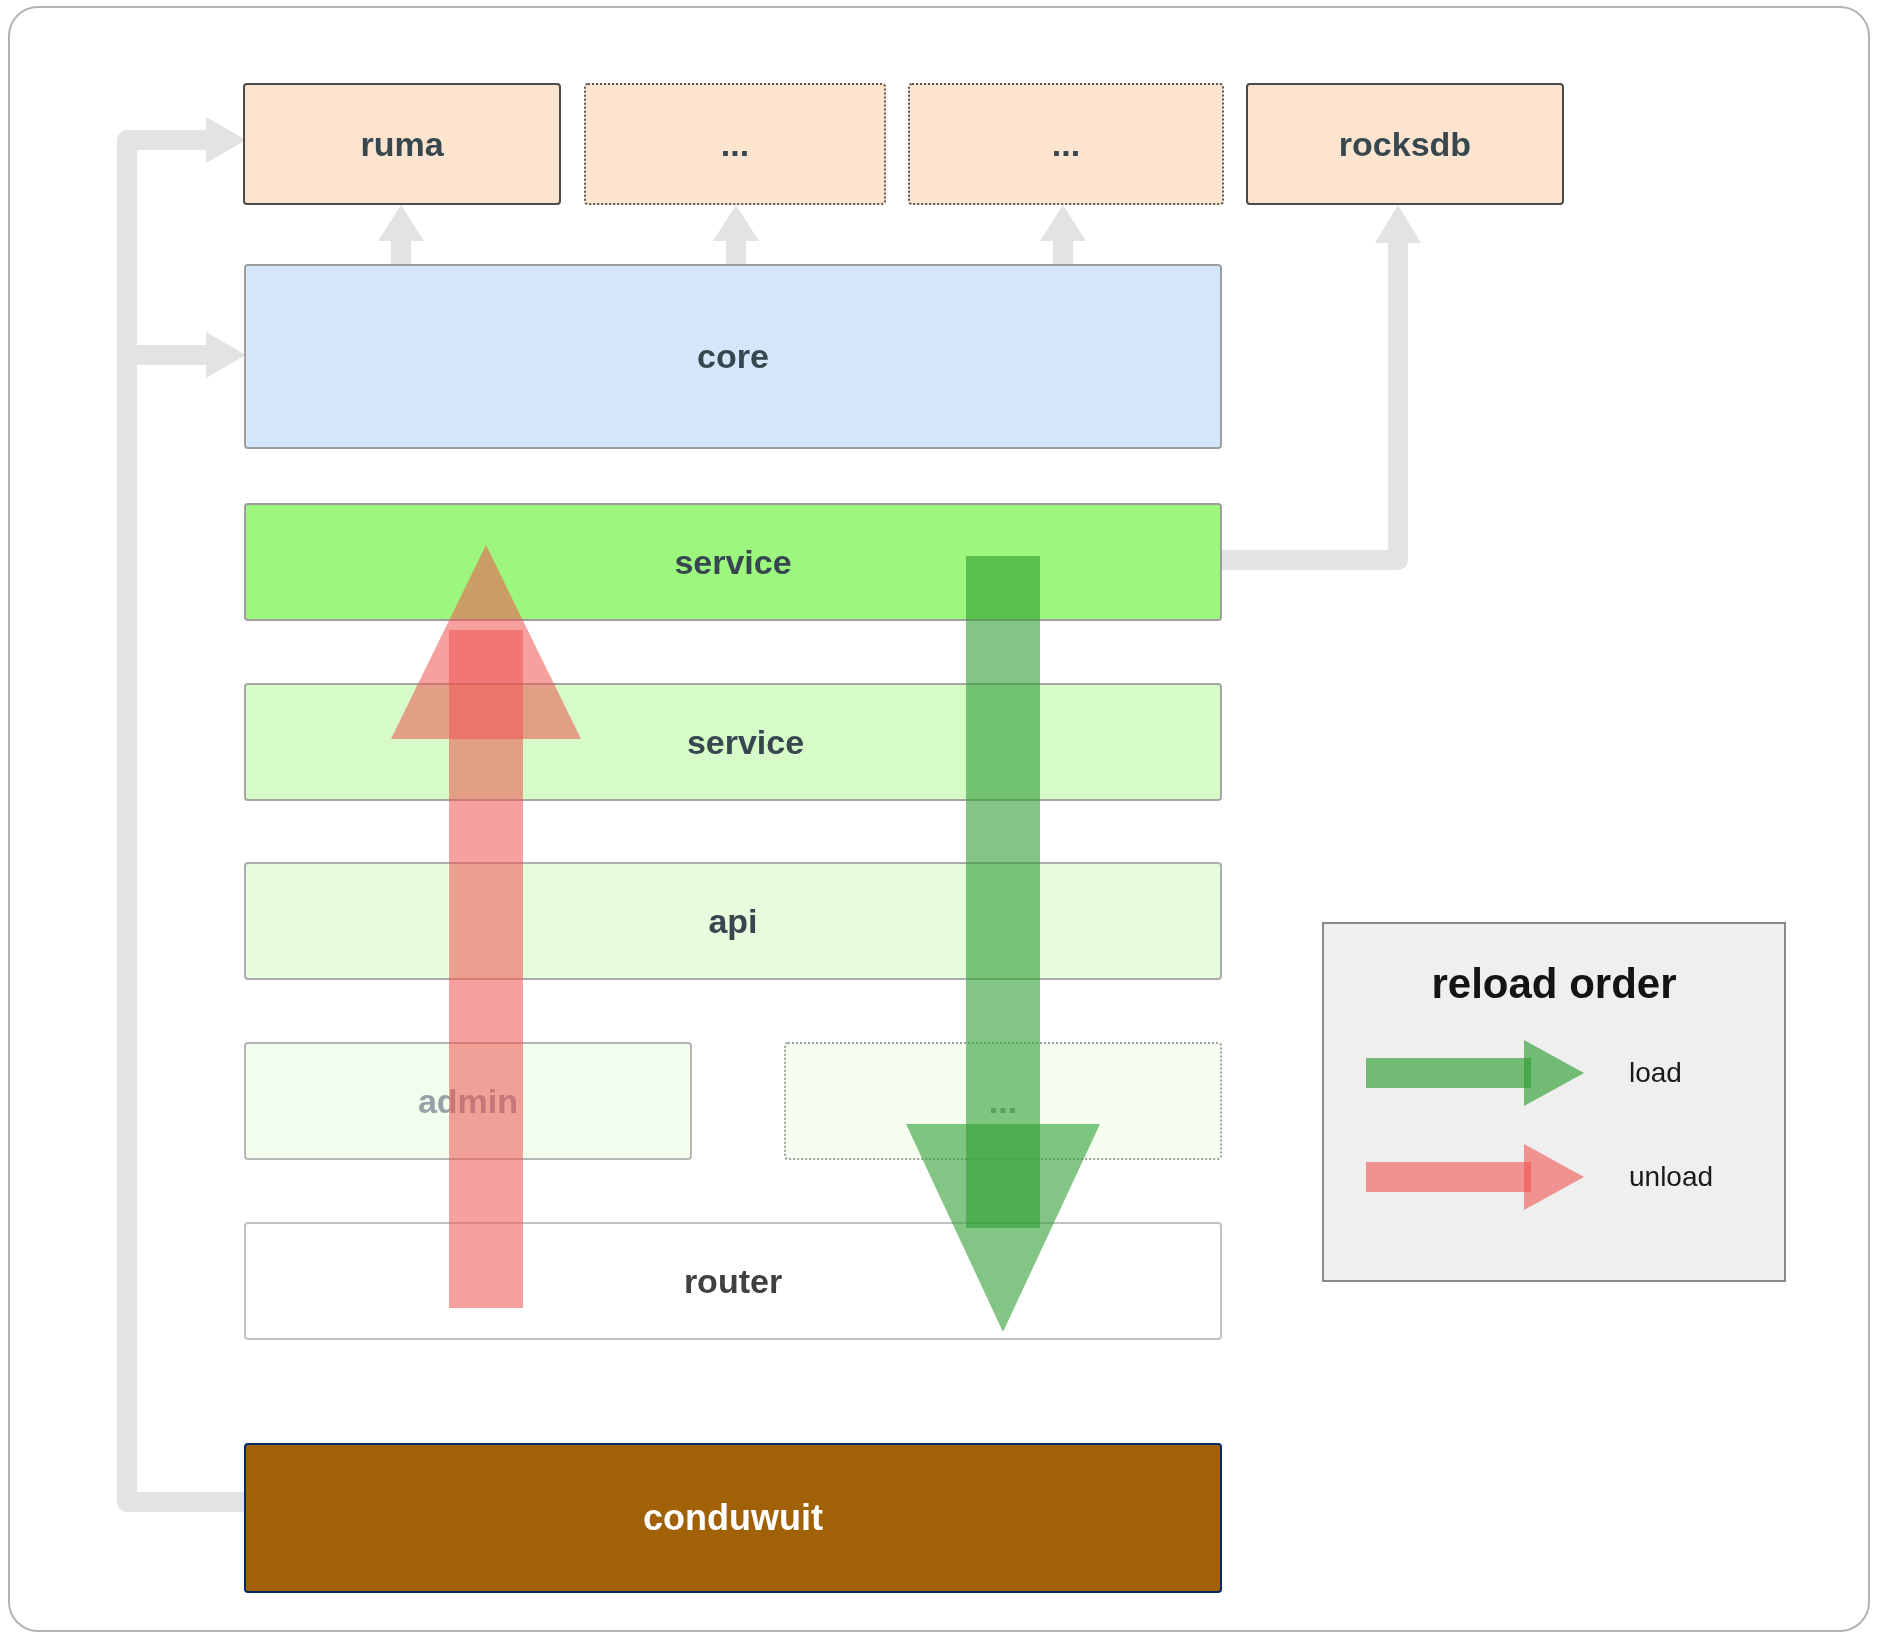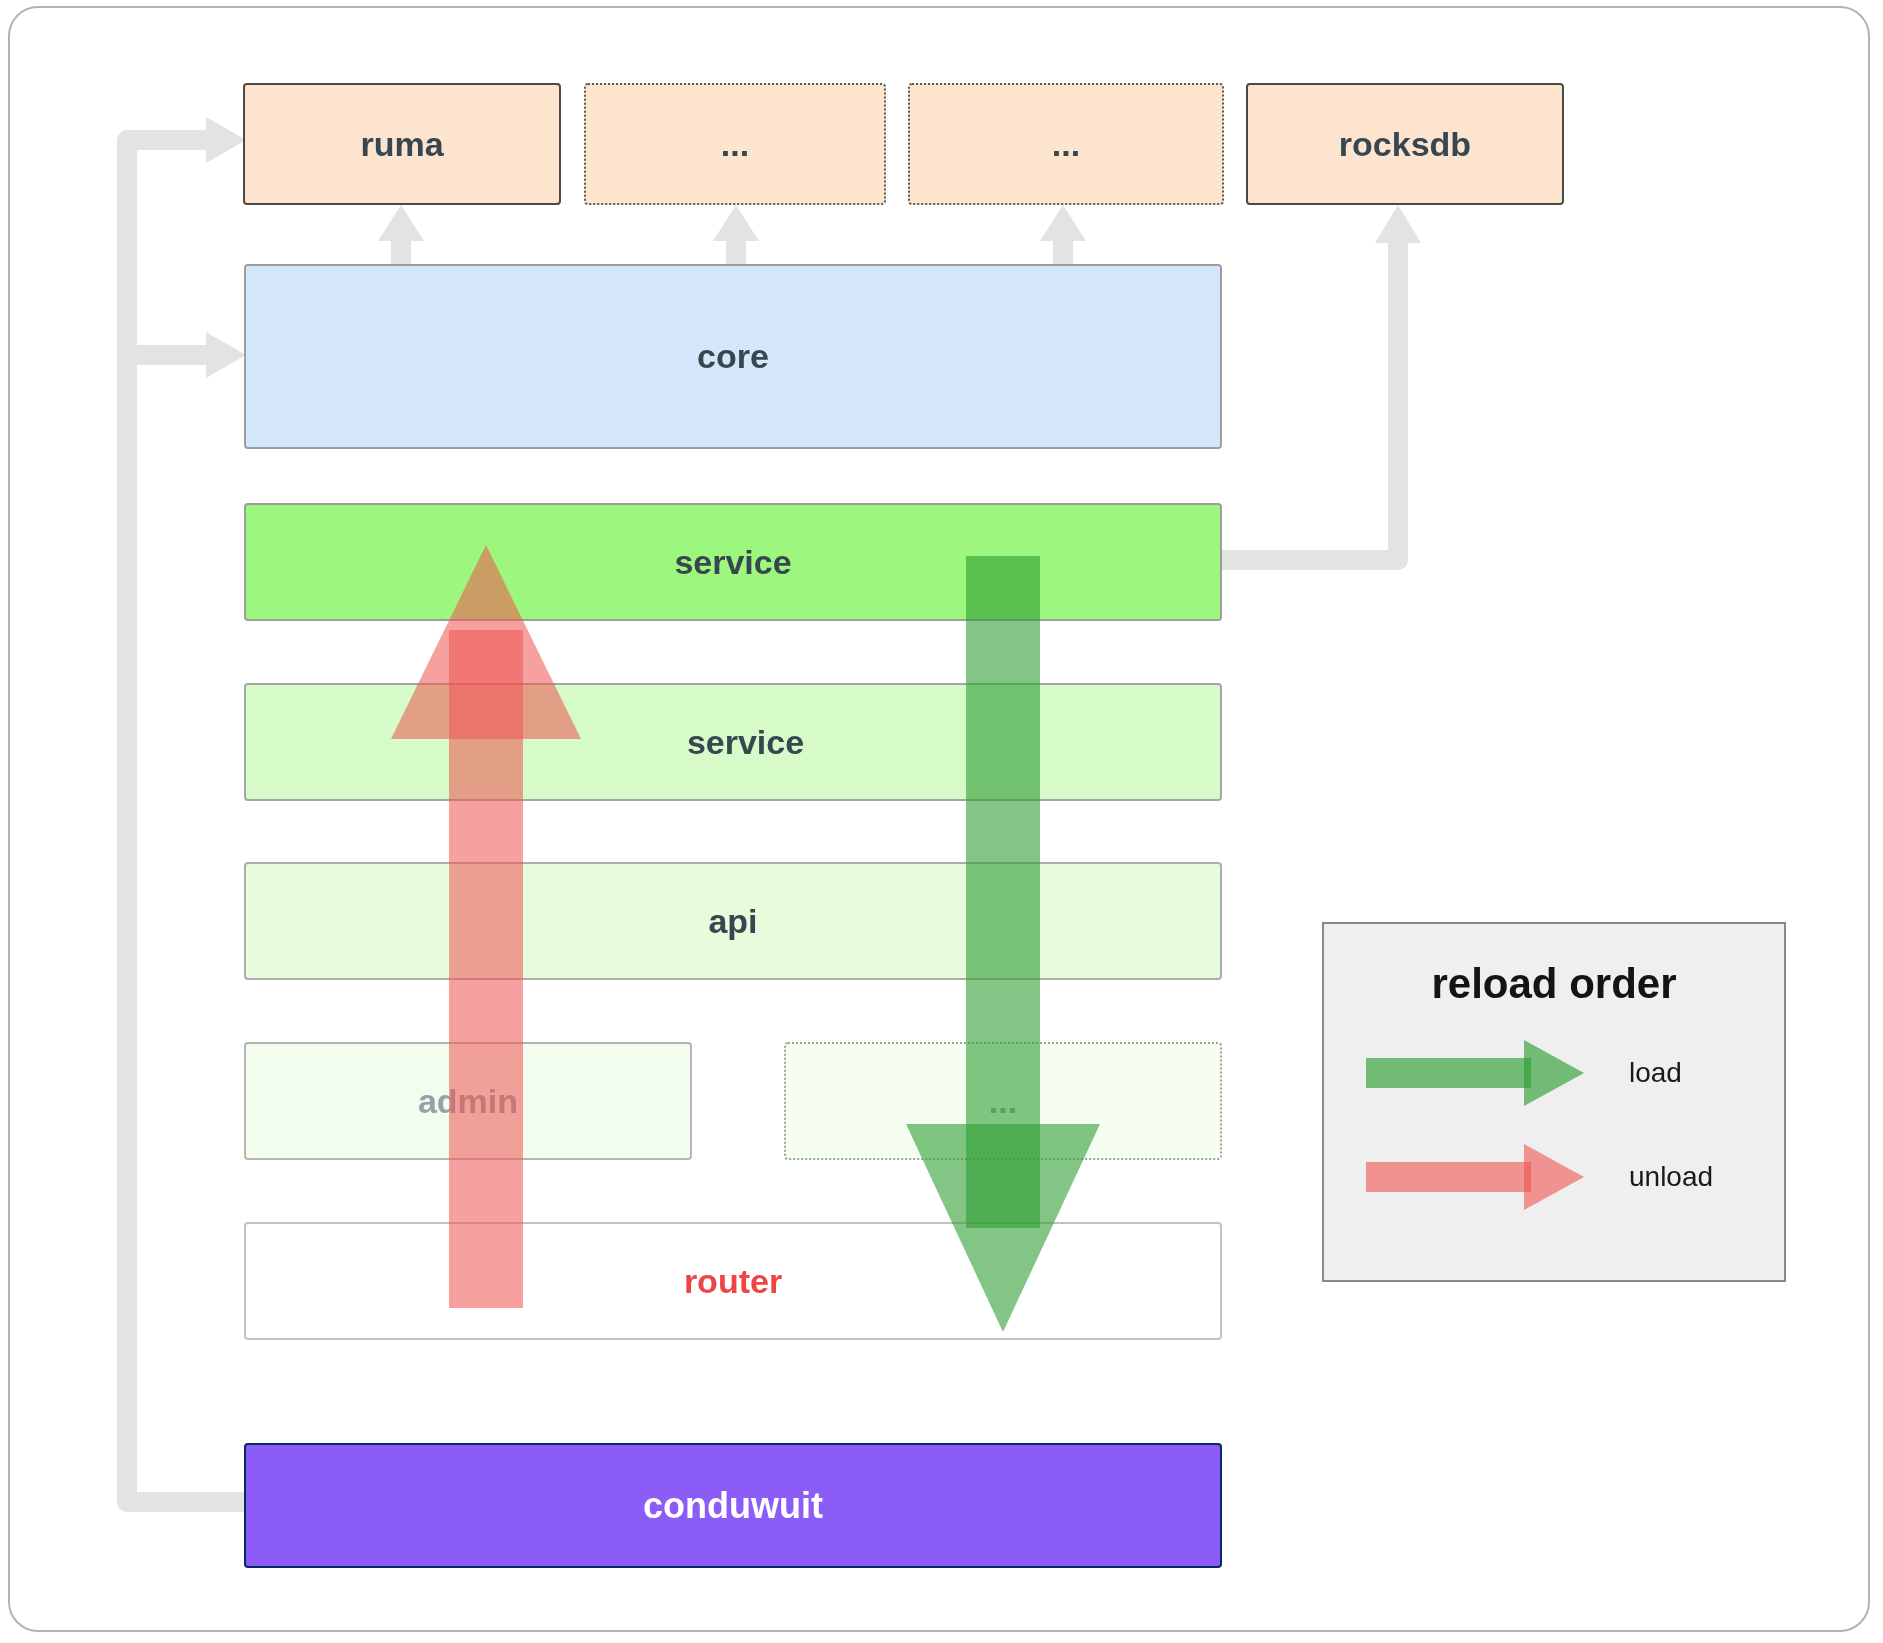--- a/index.html
+++ b/index.html
@@ -45,22 +45,22 @@
   .box-dots1     { left: 584px; top: 83px;  width: 302px; height: 122px; background: #fce4cf; border: 2px dotted #5a5a5a; }
   .box-dots2     { left: 908px; top: 83px;  width: 316px; height: 122px; background: #fce4cf; border: 2px dotted #5a5a5a; }
   .box-rocksdb   { left: 1246px; top: 83px; width: 318px; height: 122px; background: #fce4cf; border: 2px solid #4a4a4a; }
   
   .box-core      { left: 244px; top: 264px;  width: 978px; height: 185px; background: #d4e6f9; border: 2px solid #9e9e9e; }
   .box-database  { left: 244px; top: 503px;  width: 978px; height: 118px; background: #9df67d; border: 2px solid #9e9e9e; }
   .box-service   { left: 244px; top: 683px;  width: 978px; height: 118px; background: #d6fac8; border: 2px solid #a5a5a5; padding-left: 25px; }
   .box-api       { left: 244px; top: 862px;  width: 978px; height: 118px; background: #e7fcdd; border: 2px solid #adadad; }
   .box-admin     { left: 244px; top: 1042px; width: 448px; height: 118px; background: #f2fdee; border: 2px solid #b5b5b5; color: #95a2a8; }
   .box-adminsib  { left: 784px; top: 1042px; width: 438px; height: 118px; background: #f6fef2; border: 2px dotted #a0a0a0; color: #95a2a8; }
-  .box-router    { left: 244px; top: 1222px; width: 978px; height: 118px; background: #ffffff; border: 2px solid #c2c2c2; color: #ef4444; }
-  .box-conduwuit { left: 244px; top: 1443px; width: 978px; height: 125px; background: #8b5cf6; border: 2px solid #062a66; color: #ffffff; font-weight: 700; font-size: 36px; justify-content: center; }
+  .box-router    { left: 244px; top: 1222px; width: 978px; height: 118px; background: #ffffff; border: 2px solid #c2c2c2; color: #404040; }
+  .box-conduwuit { left: 244px; top: 1443px; width: 978px; height: 150px; background: #a16207; border: 2px solid #062a66; color: #ffffff; font-weight: 700; font-size: 36px; justify-content: center; }
   
   .legend {
     position: absolute;
     left: 1322px; top: 922px;
     width: 464px; height: 360px;
     background: #efefef;
     border: 2px solid #8a8a8a;
     box-sizing: border-box;
   }
   .legend-title {

